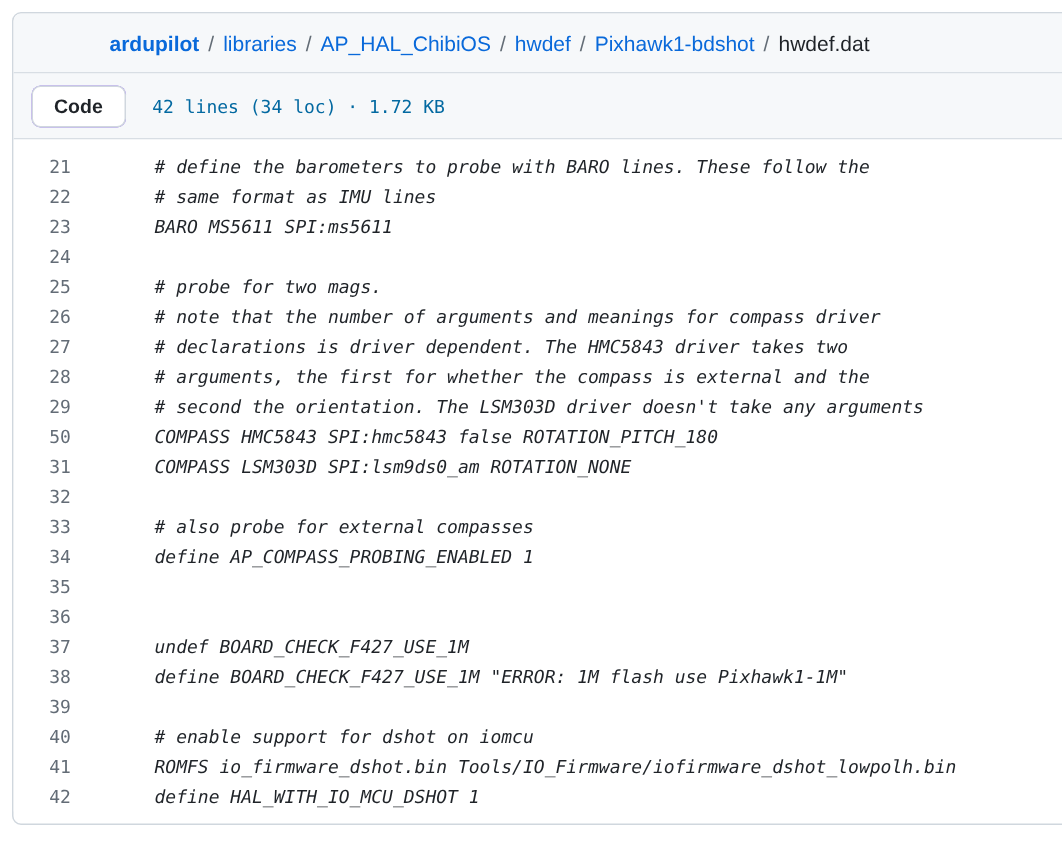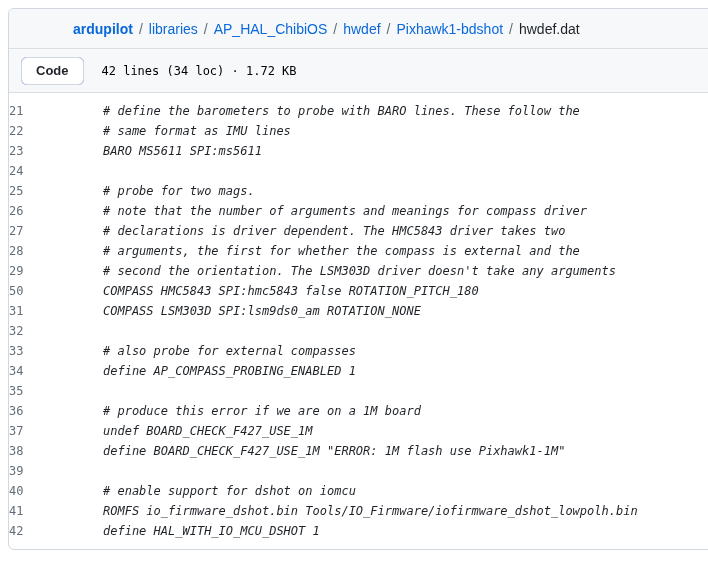--- a/index.html
+++ b/index.html
@@ -65,34 +65,34 @@
     cursor: pointer;
   }
   .seg.active {
     background: #ffffff;
     font-weight: 700;
     border: 1px solid #d0d7de;
   }
   .meta {
     font-family: "DejaVu Sans Mono", "Liberation Mono", monospace;
     font-size: 12px;
-    color: #000000;
+    color: #0369a1;
   }
   
   .code-area {
     background: #ffffff;
     padding-top: 8px;
     font-family: "DejaVu Sans Mono", "Liberation Mono", monospace;
     font-size: 12px;
     line-height: 20px;
   }
   .code-line { display: flex; height: 20px; }
   .ln {
     flex: 0 0 62px;
-    text-align: left;
+    text-align: center;
     color: #636c76;
     cursor: pointer;
     user-select: none;
   }
   .lc {
     padding-left: 32px;
     white-space: pre;
     color: #1f2328;
     font-style: italic;
   }
@@ -179,21 +179,20 @@
       <div class="code-line">
         <span class="ln">34</span>
         <span class="lc">define AP_COMPASS_PROBING_ENABLED 1</span>
       </div>
       <div class="code-line">
         <span class="ln">35</span>
         <span class="lc"></span>
       </div>
       <div class="code-line">
         <span class="ln">36</span>
-        <span class="lc"># produce this error if we are on a 1M board</span>
       </div>
       <div class="code-line">
         <span class="ln">37</span>
         <span class="lc">undef BOARD_CHECK_F427_USE_1M</span>
       </div>
       <div class="code-line">
         <span class="ln">38</span>
         <span class="lc">define BOARD_CHECK_F427_USE_1M "ERROR: 1M flash use Pixhawk1-1M"</span>
       </div>
       <div class="code-line">

